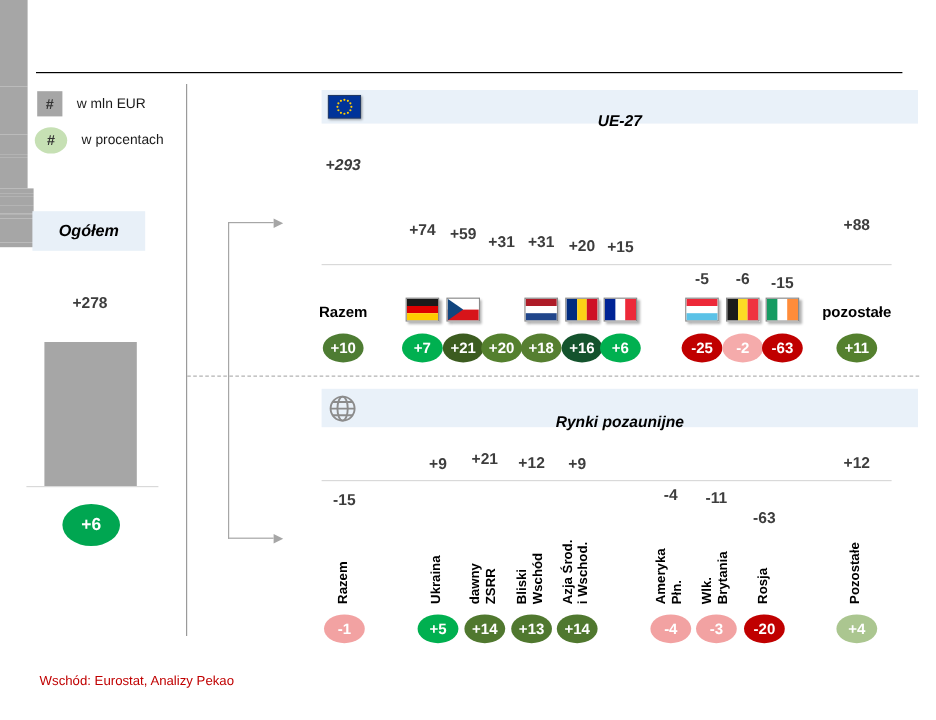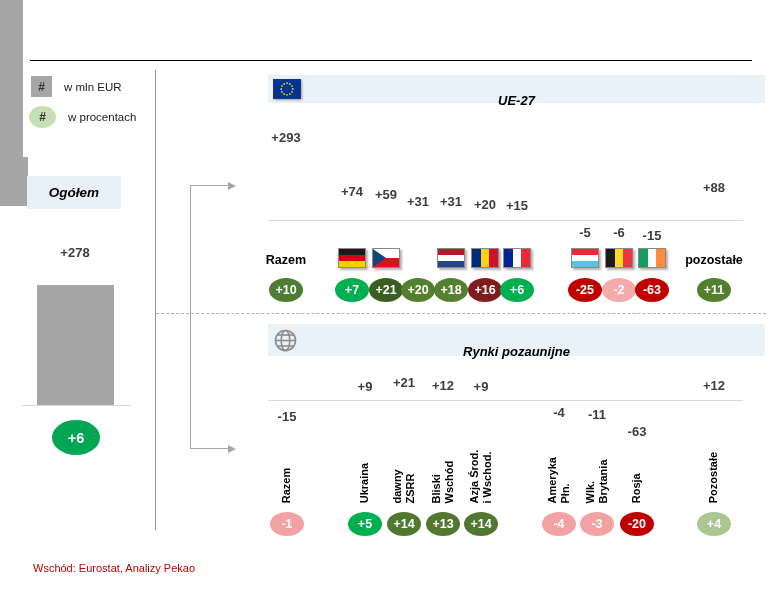--- a/index.html
+++ b/index.html
@@ -106,21 +106,21 @@
         <line x1="2.5" y1="12.5" x2="22.5" y2="12.5"></line>
         <line x1="4.3" y1="7" x2="20.7" y2="7"></line>
         <line x1="4.3" y1="18" x2="20.7" y2="18"></line>
       </g>
     </svg>
   </div>
   <div class="abs axis-line" style="left:268px;top:400px;width:475px;"></div>
 
   <div class="abs" id="footer-text">Wschód: Eurostat,  Analizy Pekao</div>
 <div class="bar" style="left: 274.5px; width: 23px; top: 147.922px; height: 72.078px;"></div>
-    <div class="abs val-lbl" style="left: 256px; width: 60px; top: 130.922px;">+293</div>
+    <div class="abs val-lbl" style="left: 256px; width: 60px; top: 130.922px; font-style: italic;">+293</div>
     <div class="col-lbl" style="left: 241px; width: 90px; top: 252px;">Razem</div>
     <div class="badge" style="left: 269px; top: 278px; background: rgb(78, 124, 51);">+10</div>
     <div class="bar" style="left: 340.5px; width: 23px; top: 201.796px; height: 18.204px;"></div>
     <div class="abs val-lbl" style="left: 322px; width: 60px; top: 184.796px;">+74</div>
     <div class="flag h" style="left: 338px; top: 248px;">
       <div class="stripe" style="background: rgb(26, 26, 26);"></div>
       <div class="stripe" style="background: rgb(221, 0, 0);"></div>
       <div class="stripe" style="background: rgb(255, 204, 0);"></div>
     </div>
     <div class="badge" style="left: 335px; top: 278px; background: rgb(0, 176, 80);">+7</div>
@@ -143,21 +143,21 @@
       <div class="stripe" style="background: rgb(33, 70, 139);"></div>
     </div>
     <div class="badge" style="left: 434px; top: 278px; background: rgb(86, 127, 49);">+18</div>
     <div class="bar" style="left: 473.5px; width: 23px; top: 215.08px; height: 4.92px;"></div>
     <div class="abs val-lbl" style="left: 455px; width: 60px; top: 198.08px;">+20</div>
     <div class="flag v" style="left: 471px; top: 248px;">
       <div class="stripe" style="background: rgb(0, 43, 127);"></div>
       <div class="stripe" style="background: rgb(252, 209, 22);"></div>
       <div class="stripe" style="background: rgb(206, 17, 38);"></div>
     </div>
-    <div class="badge" style="left: 468px; top: 278px; background: #7f1d1d;">+16</div>
+    <div class="badge" style="left: 468px; top: 278px; background: #14532d;">+16</div>
     <div class="bar" style="left: 505.5px; width: 23px; top: 216.31px; height: 3.69px;"></div>
     <div class="abs val-lbl" style="left: 487px; width: 60px; top: 199.31px;">+15</div>
     <div class="flag v" style="left: 503px; top: 248px;">
       <div class="stripe" style="background: rgb(0, 35, 149);"></div>
       <div class="stripe" style="background: rgb(255, 255, 255);"></div>
       <div class="stripe" style="background: rgb(237, 41, 57);"></div>
     </div>
     <div class="badge" style="left: 500px; top: 278px; background: rgb(0, 176, 80);">+6</div>
     <div class="bar" style="left: 573.5px; width: 23px; top: 221.5px; height: 1.3px;"></div>
     <div class="abs val-lbl" style="left: 555px; width: 60px; top: 226.3px;">-5</div>

